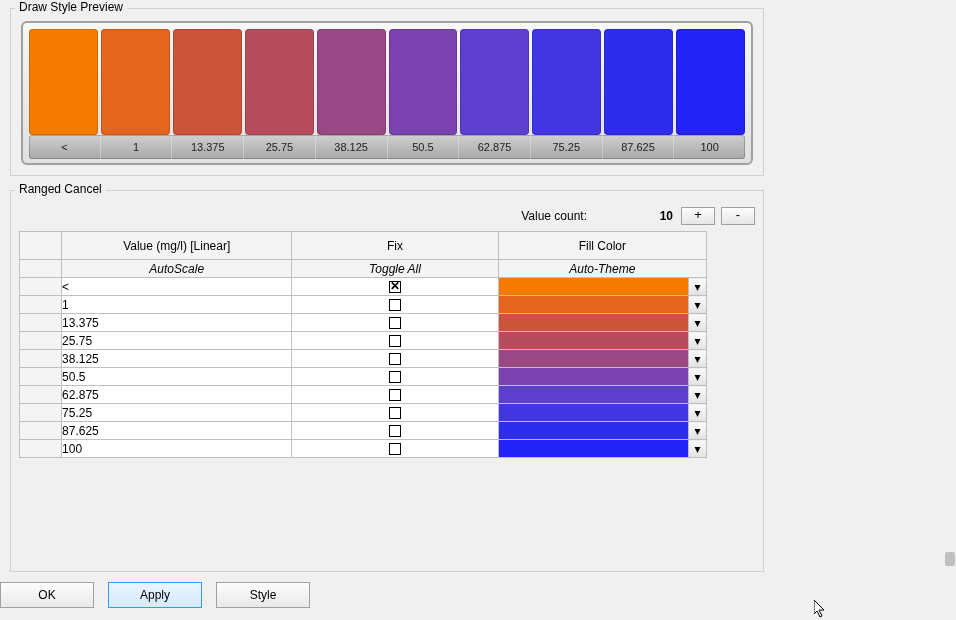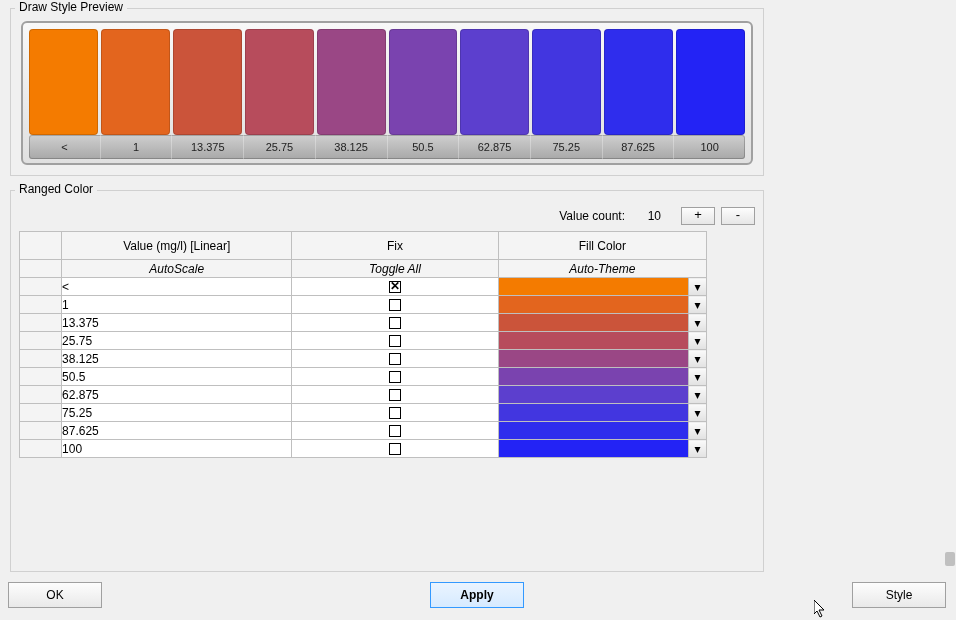--- a/index.html
+++ b/index.html
@@ -105,22 +105,22 @@
     padding: 0 4px;
   }
   .valuecount-row {
     position: absolute;
     top: 14px; left: 0; right: 8px; height: 22px;
     display: flex;
     justify-content: flex-end;
     align-items: center;
     gap: 6px;
   }
-  .vc-label { }
-  .vc-value { width: 30px; text-align: right; margin-right: 14px; }
+  .vc-label { margin-right: 50px; }
+  .vc-value { width: 30px; text-align: right; margin-right: 2px; font-weight: bold; }
   .mini-btn {
     width: 34px; height: 18px;
     border: 1px solid #a0a0a0;
     background: linear-gradient(#fdfdfd,#e6e6e6);
     font-size: 13px;
     line-height: 14px;
     text-align: center;
     cursor: pointer;
   }
 
@@ -178,35 +178,35 @@
   td.ddcell {
     background: linear-gradient(#fafafa,#e2e2e2);
     text-align:center;
     font-size:9px;
     cursor:pointer;
   }
 
   
   .btn-row {
     position: absolute;
-    left: 8px; right: 10px; bottom: 10px; height: 28px;
+    left: 0; right: 10px; bottom: 10px; height: 28px;
     display: flex;
-    justify-content: space-between;
+    justify-content: flex-start;
     gap: 14px;
   }
   .btn {
     width: 94px; height: 26px;
     border: 1px solid #a0a0a0;
     background: linear-gradient(#fdfdfd,#e9e9e9);
     font-size: 12px;
     text-align: center;
     line-height: 24px;
     cursor: pointer;
   }
-  .btn.focused { border: 1px solid #3399ff; background: linear-gradient(#eaf4ff,#d6eaff); font-weight: bold; }
+  .btn.focused { border: 1px solid #3399ff; background: linear-gradient(#eaf4ff,#d6eaff); }
 
   .cursor-arrow {
     position:absolute;
     width:0;height:0;
     pointer-events:none;
   }
   .cursor-arrow svg{position:absolute;left:0;top:0;}
 </style>
 </head>
 <body>
@@ -239,21 +239,21 @@
             <div class="label-cell">50.5</div>
             <div class="label-cell">62.875</div>
             <div class="label-cell">75.25</div>
             <div class="label-cell">87.625</div>
             <div class="label-cell">100</div>
           </div>
       </div>
     </div>
 
     <div class="fs-ranged">
-      <div class="legend">Ranged Color</div>
+      <div class="legend">Ranged Cancel</div>
 
       <div class="valuecount-row">
         <span class="vc-label">Value count:</span>
         <span class="vc-value">10</span>
         <div class="mini-btn">+</div>
         <div class="mini-btn">-</div>
       </div>
 
       <div class="grid-wrap">
         <table class="grid">

